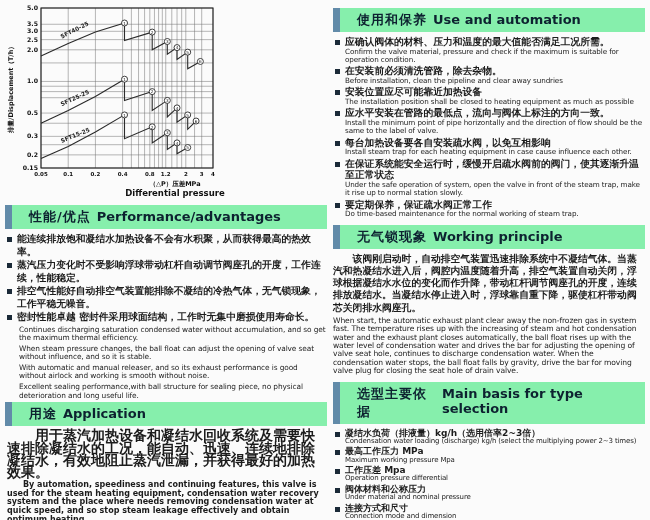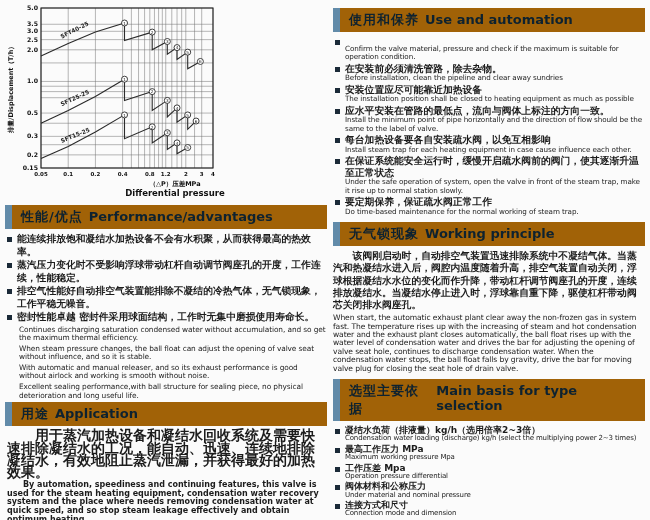--- a/index.html
+++ b/index.html
@@ -3,22 +3,22 @@
 <meta charset="utf-8">
 <style>
   *{box-sizing:border-box;margin:0;padding:0}
   html,body{width:650px;height:520px}
   body{position:relative;background:#fbfbfb;color:#1c1c1c;overflow:hidden;
        font-family:"DejaVu Sans","Liberation Sans",sans-serif}
   .col{position:absolute;top:0}
   .col-left{left:5px;width:322px}
   .col-right{left:333px;width:312px}
 
-  .sec-header{display:flex;align-items:baseline;gap:6px;background:#a16207;
-       border-left:7px solid #628ba9;padding:3px 4px 3px 9px;color:#0d2230;font-weight:bold}
+  .sec-header{display:flex;align-items:baseline;gap:6px;background:#86efac;
+       border-left:7px solid #628ba9;padding:3px 4px 3px 17px;color:#0d2230;font-weight:bold}
   .sec-header .zh{font-size:13px;letter-spacing:1px}
   .sec-header .en{font-size:13px}
 
   svg.chart{display:block}
 
   .mt8{margin-top:8px}.mt7{margin-top:7px}.mt6{margin-top:6px}.mt2{margin-top:1px}
 
   .bullet{display:flex;margin-bottom:1px}
   .sq{flex:0 0 auto;width:5px;height:5px;background:#1b2a38;margin:4px 5px 0 2px}
   .zh-b{font-size:9.8px;line-height:12.5px;font-weight:bold}
@@ -205,20 +205,21 @@
   <div class="sec mt8">
     <div class="sec-header">
       <span class="zh">使用和保养</span>
       <span class="en">Use and automation</span>
     </div>
     <div class="m-list">
 
         <div class="m-item">
           <div class="m-zh">
             <span class="sq"></span>
+            <span class="txt">应确认阀体的材料、压力和温度的最大值能否满足工况所需。</span>
           </div>
           <div class="m-en">Confirm the valve material, pressure and check if the maximum is suitable for operation condition.</div>
         </div>
 
         <div class="m-item">
           <div class="m-zh">
             <span class="sq"></span>
             <span class="txt">在安装前必须清洗管路，除去杂物。</span>
           </div>
           <div class="m-en">Before installation, clean the pipeline and clear away sundries</div>

